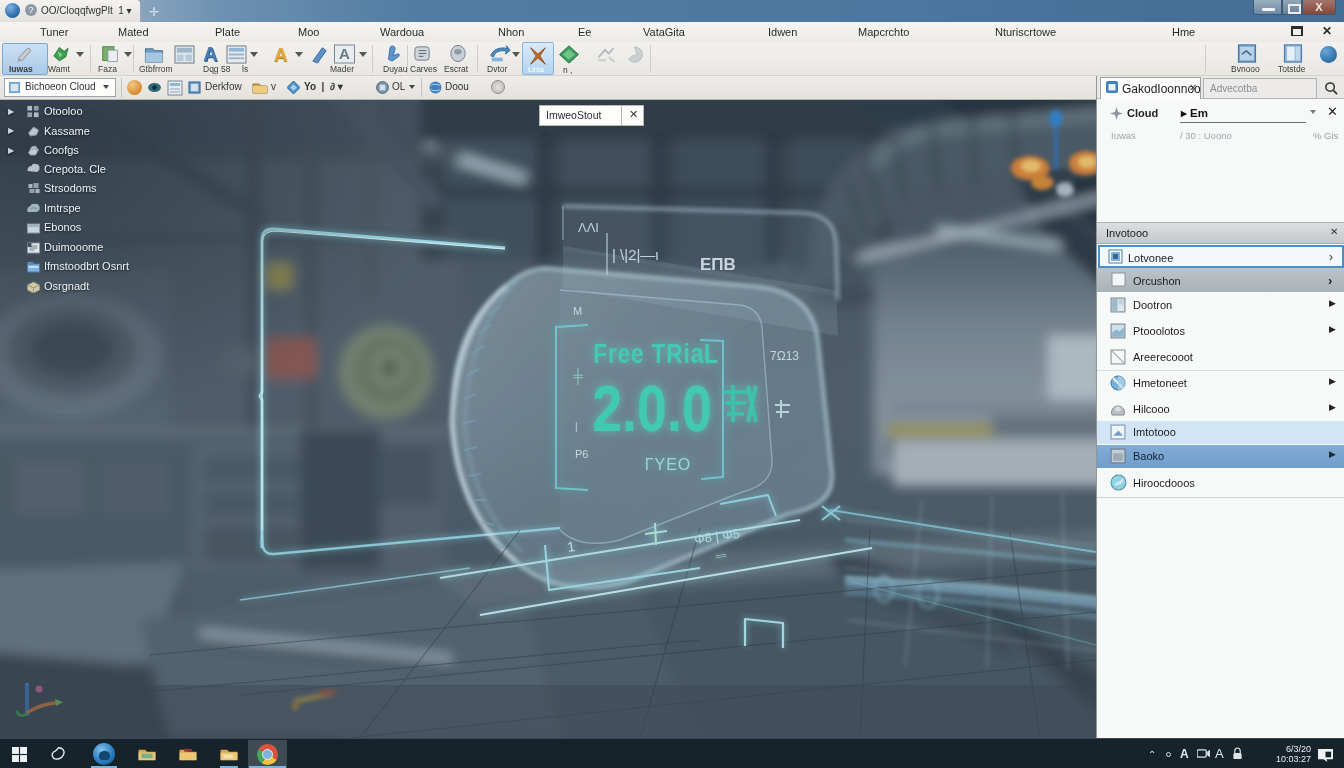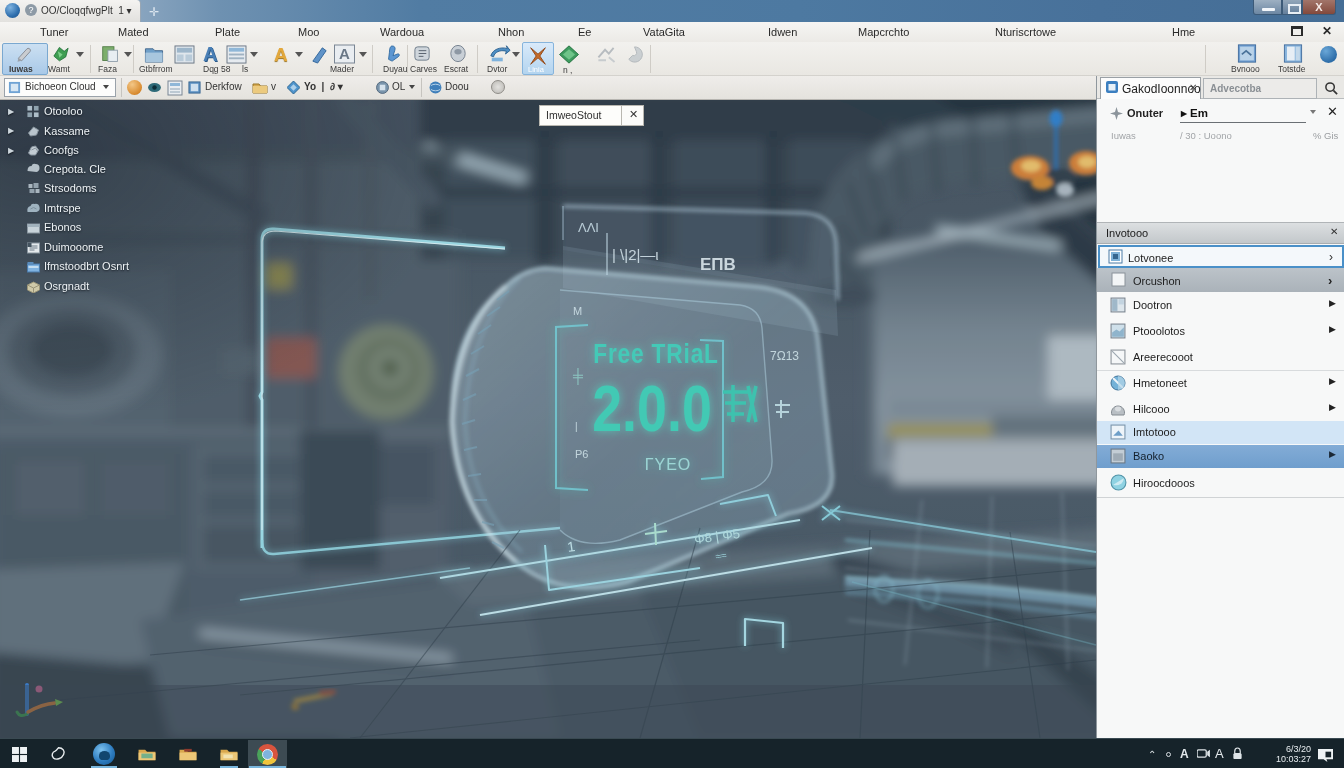--- a/index.html
+++ b/index.html
@@ -604,30 +604,30 @@
 
     <div class="abs" style="left:0;top:0;width:248px;height:23px;background:#e9e8e5;border-bottom:1px solid #b9bcbe;"></div>
     <div class="abs" style="left:3px;top:1px;width:101px;height:22px;background:#fcfcfc;border:1px solid #9aa0a5;border-bottom:none;"></div>
     <svg class="abs" viewBox="0 0 14 14" style="left:8px;top:4px;width:14px;height:14px">
         <rect x="1" y="1" width="12" height="12" rx="2" fill="#3c7fc0"></rect>
         <rect x="3.5" y="4" width="7" height="6.5" fill="#e8f1f8"></rect>
       </svg>
     <div class="abs" style="left:25px;top:6px;font-size:12px;color:#222;">GakodIoonnoo</div>
     <div class="abs" style="left:92px;top:6px;font-size:10px;color:#444;">✕</div>
     <div class="abs" style="left:106px;top:2px;width:114px;height:21px;background:#ecebe9;border:1px solid #adb2b6;"></div>
-    <div class="abs" style="left:113px;top:7px;font-size:10px;color:#8a8f94;font-weight:bold;">Advecotba</div>
+    <div class="abs" style="left:113px;top:7px;font-size:10px;color:#8a8f94;">Advecotba</div>
     <svg class="abs" viewBox="0 0 16 16" style="left:227px;top:5px;width:15px;height:15px">
         <circle cx="6.5" cy="6.5" r="4.5" fill="none" stroke="#333" stroke-width="1.6"></circle>
         <path d="M10 10 l4 4" stroke="#333" stroke-width="1.8"></path>
       </svg>
 
     <svg class="abs" viewBox="0 0 14 14" style="left:13px;top:31px;width:13px;height:13px">
         <path d="M7 0 L8.6 5.4 L14 7 L8.6 8.6 L7 14 L5.4 8.6 L0 7 L5.4 5.4 Z" fill="#8b949b"></path>
       </svg>
-    <div class="abs" style="left:30px;top:31px;font-size:11px;font-weight:bold;color:#222;">Onuter</div>
+    <div class="abs" style="left:30px;top:31px;font-size:11px;font-weight:bold;color:#222;">Cloud</div>
     <div class="abs" style="left:84px;top:30px;font-size:11.5px;font-weight:bold;color:#111;">▸ <span style="letter-spacing:0">Em</span></div>
     <div class="abs" style="left:83px;top:46px;width:126px;height:1px;background:#6a6f74;"></div>
     <div class="abs" style="left:213px;top:34px;width:4px;height:4px;border-left:3px solid transparent;border-right:3px solid transparent;border-top:4px solid #777;"></div>
     <div class="abs" style="left:230px;top:28px;font-size:13px;color:#222;">✕</div>
 
     <div class="abs" style="left:14px;top:54px;font-size:9.5px;color:#a2a5a8;">Iuwas</div>
     <div class="abs" style="left:83px;top:54px;font-size:9.5px;color:#a2a5a8;">/ 30 : Uoono</div>
     <div class="abs" style="left:216px;top:54px;font-size:9.5px;color:#9a9da0;">% Gis</div>
 
     <div class="abs" style="left:0;top:146px;width:248px;height:22px;background:linear-gradient(#dcdfe1,#c3c8cb);border-top:1px solid #b0b4b7;border-bottom:1px solid #a8adb0;"></div>

